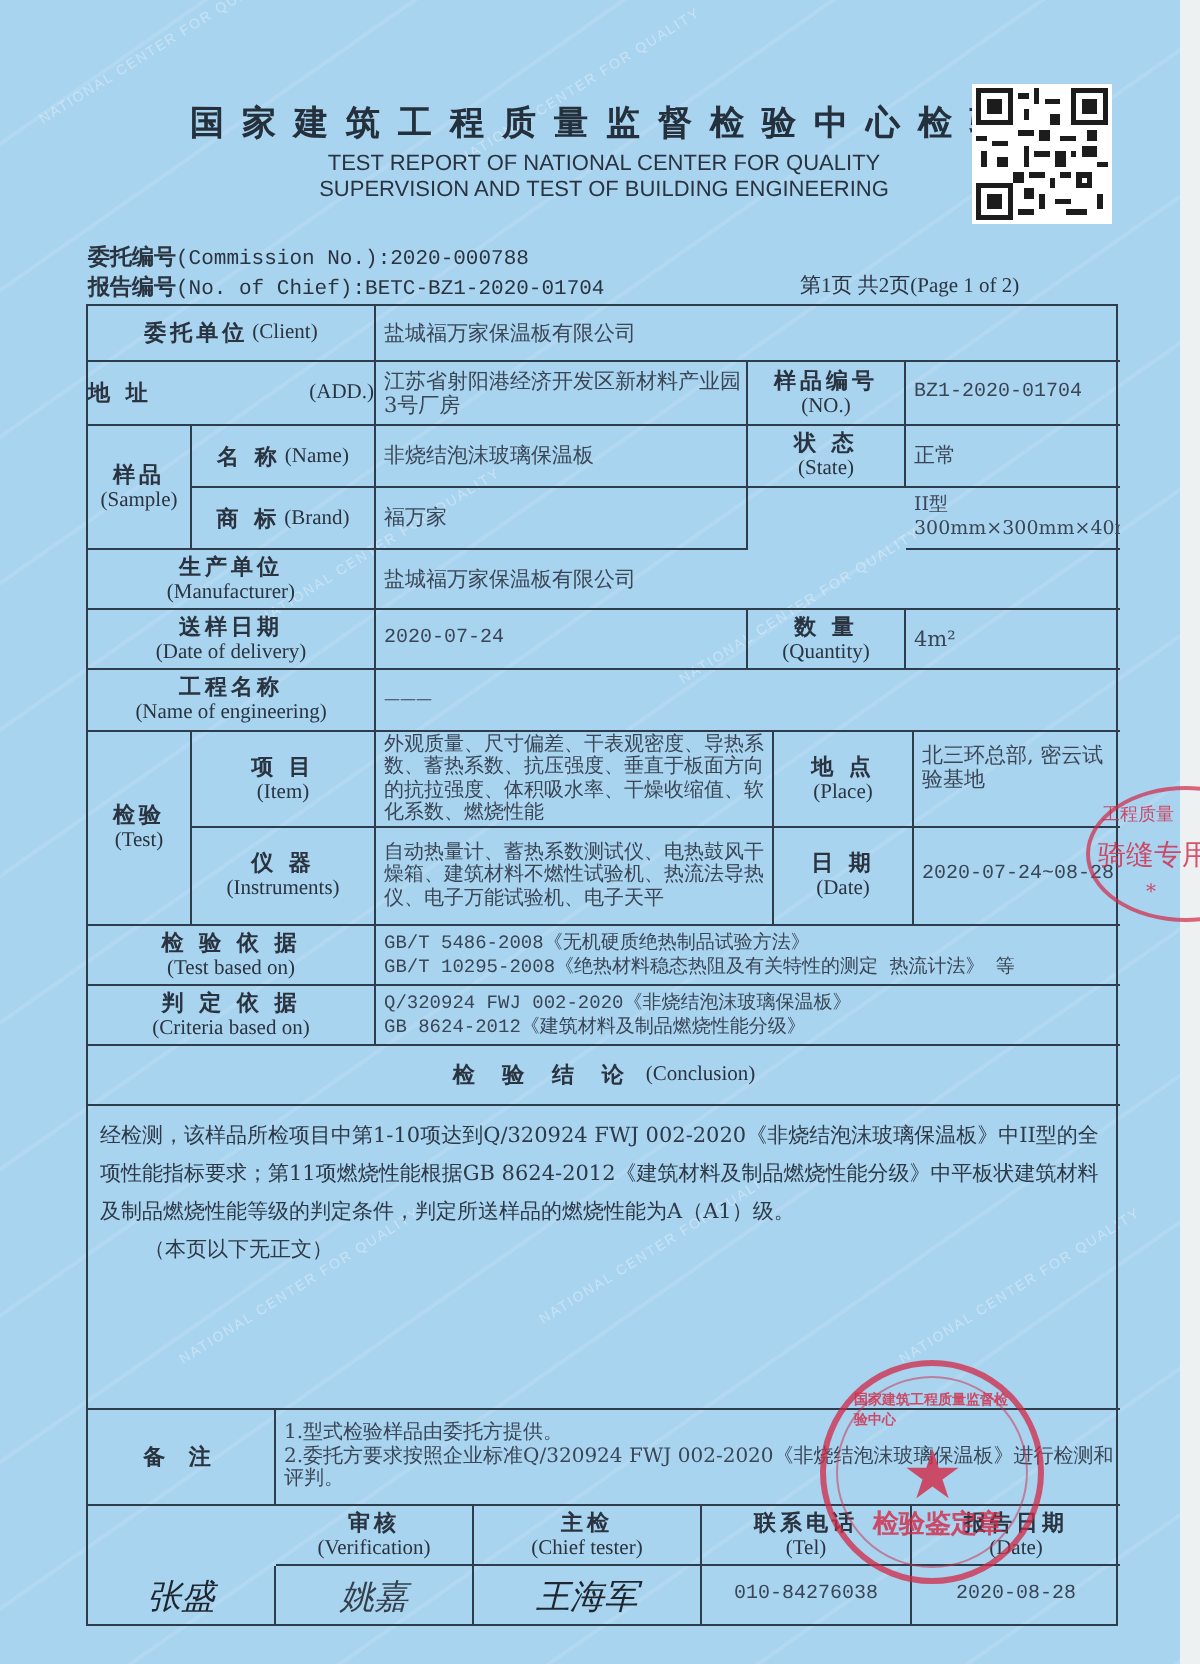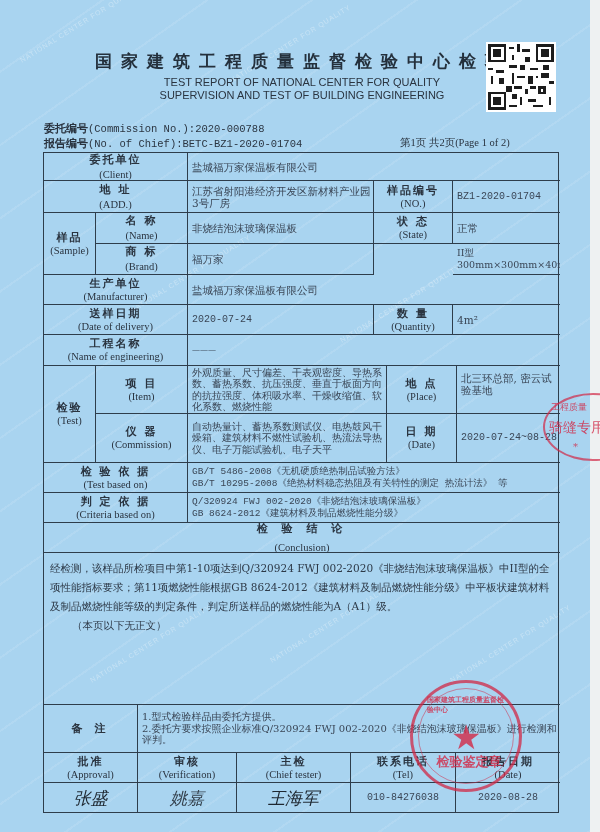--- a/index.html
+++ b/index.html
@@ -22,21 +22,21 @@
   .meta b { font-family: "DejaVu Sans", sans-serif; font-weight: bold; font-size: 11px; }
   .meta.m1 { top: 121px; }
   .meta.m2 { top: 136px; }
   .pageinfo { position: absolute; left: 400px; top: 136px; font-size: 10.5px; font-family: "Liberation Serif", serif; }
 
   .tbl { position: absolute; left: 43px; top: 152px; width: 516px; border: 1.2px solid #2e3d4b; }
   .cell { position: absolute; border-right: 1px solid #2e3d4b; border-bottom: 1px solid #2e3d4b; display: flex; flex-direction: column; justify-content: center; overflow: hidden; }
   .lbl { align-items: center; text-align: center; }
   .lbl .cn { font-family: "DejaVu Sans", sans-serif; font-weight: bold; font-size: 11px; letter-spacing: 2px; line-height: 13px; }
   .lbl .en { font-family: "Liberation Serif", serif; font-size: 10.5px; line-height: 13px; }
-  .lbl.inline { flex-direction: column; justify-content: center; gap: 2px; }
+  .lbl.inline { flex-direction: row; justify-content: center; gap: 2px; }
   .val { padding-left: 4px; font-size: 10.5px; line-height: 12px; color: #3a4656; font-family: "DejaVu Serif", serif; }
   .val.mono { font-family: "Liberation Mono", monospace; font-size: 10px; }
   .concl { padding: 6px 6px; font-size: 10.5px; line-height: 19px; color: #2d3947; font-family: "DejaVu Serif", serif; justify-content: flex-start; }
   .noright { border-right: none; }
   .nobottom { border-bottom: none; }
   .sig { align-items: center; justify-content: center; font-family: "Liberation Serif", serif; font-style: italic; font-size: 17px; color: #1e2730; }
 
   .stamp { position: absolute; left: 410px; top: 680px; width: 112px; height: 112px; border: 3px solid rgba(210,40,70,0.75); border-radius: 50%; }
   .stamp .star { position: absolute; left: 38px; top: 34px; font-size: 34px; color: rgba(210,40,70,0.8); }
   .stamp .ring { position: absolute; inset: 5px; border: 1px solid rgba(210,40,70,0.5); border-radius: 50%; }
@@ -116,21 +116,21 @@
   <div class="pageinfo">第1页 共2页(Page 1 of 2)</div>
 
   <div class="tbl" style="height:661px;">
 
     <div class="cell lbl inline" style="left:0;top:0;width:144px;height:28px;">
       <span class="cn">委托单位</span>
         <span class="en">(Client)</span>
     </div>
     <div class="cell val noright" style="left:144px;top:0;width:372px;height:28px;">盐城福万家保温板有限公司</div>
 
-    <div class="cell lbl inline" style="left:0;top:28px;width:144px;height:32px;">
+    <div class="cell lbl inline" style="left:0;top:28px;width:144px;height:32px;justify-content:space-between;">
       <span class="cn">地 址</span>
         <span class="en">(ADD.)</span>
     </div>
     <div class="cell val" style="left:144px;top:28px;width:186px;height:32px;">江苏省射阳港经济开发区新材料产业园3号厂房</div>
     <div class="cell lbl" style="left:330px;top:28px;width:79px;height:32px;">
       <span class="cn">样品编号</span>
         <span class="en">(NO.)</span>
     </div>
     <div class="cell val mono noright" style="left:409px;top:28px;width:107px;height:32px;">BZ1-2020-01704</div>
 
@@ -192,21 +192,21 @@
     </div>
     <div class="cell val" style="left:144px;top:213px;width:199px;height:48px;font-size:10px;line-height:11.5px;">外观质量、尺寸偏差、干表观密度、导热系数、蓄热系数、抗压强度、垂直于板面方向的抗拉强度、体积吸水率、干燥收缩值、软化系数、燃烧性能</div>
     <div class="cell lbl" style="left:343px;top:213px;width:70px;height:48px;">
       <span class="cn">地 点</span>
         <span class="en">(Place)</span>
     </div>
     <div class="cell val noright" style="left:413px;top:213px;width:103px;height:48px;justify-content:flex-start;padding-top:6px;">北三环总部, 密云试验基地</div>
 
     <div class="cell lbl" style="left:52px;top:261px;width:92px;height:49px;">
       <span class="cn">仪 器</span>
-        <span class="en">(Commission)</span>
+        <span class="en">(Instruments)</span>
     </div>
     <div class="cell val" style="left:144px;top:261px;width:199px;height:49px;font-size:10px;line-height:11.5px;">自动热量计、蓄热系数测试仪、电热鼓风干燥箱、建筑材料不燃性试验机、热流法导热仪、电子万能试验机、电子天平</div>
     <div class="cell lbl" style="left:343px;top:261px;width:70px;height:49px;">
       <span class="cn">日 期</span>
         <span class="en">(Date)</span>
     </div>
     <div class="cell val mono noright" style="left:413px;top:261px;width:103px;height:49px;">2020-07-24~08-28</div>
 
     <div class="cell lbl" style="left:0;top:310px;width:144px;height:30px;">
       <span class="cn">检 验 依 据</span>
@@ -237,24 +237,20 @@
     </div>
 
     <div class="cell lbl" style="left:0;top:552px;width:94px;height:48px;">
       <span class="cn" style="letter-spacing:4px;">备 注</span>
     </div>
     <div class="cell val noright" style="left:94px;top:552px;width:422px;height:48px;font-size:10px;line-height:11.5px;">
       <span>1.型式检验样品由委托方提供。</span>
       <span>2.委托方要求按照企业标准Q/320924 FWJ 002-2020《非烧结泡沫玻璃保温板》进行检测和评判。</span>
     </div>
 
-    <div class="cell lbl" style="left:0;top:600px;width:94px;height:30px;">
-      <span class="cn">批准</span>
-        <span class="en">(Approval)</span>
-    </div>
     <div class="cell lbl" style="left:94px;top:600px;width:99px;height:30px;text-align:center;">
       <span class="cn">审核</span>
         <span class="en">(Verification)</span>
     </div>
     <div class="cell lbl" style="left:193px;top:600px;width:114px;height:30px;">
       <span class="cn">主检</span>
         <span class="en">(Chief tester)</span>
     </div>
     <div class="cell lbl" style="left:307px;top:600px;width:105px;height:30px;">
       <span class="cn">联系电话</span>

